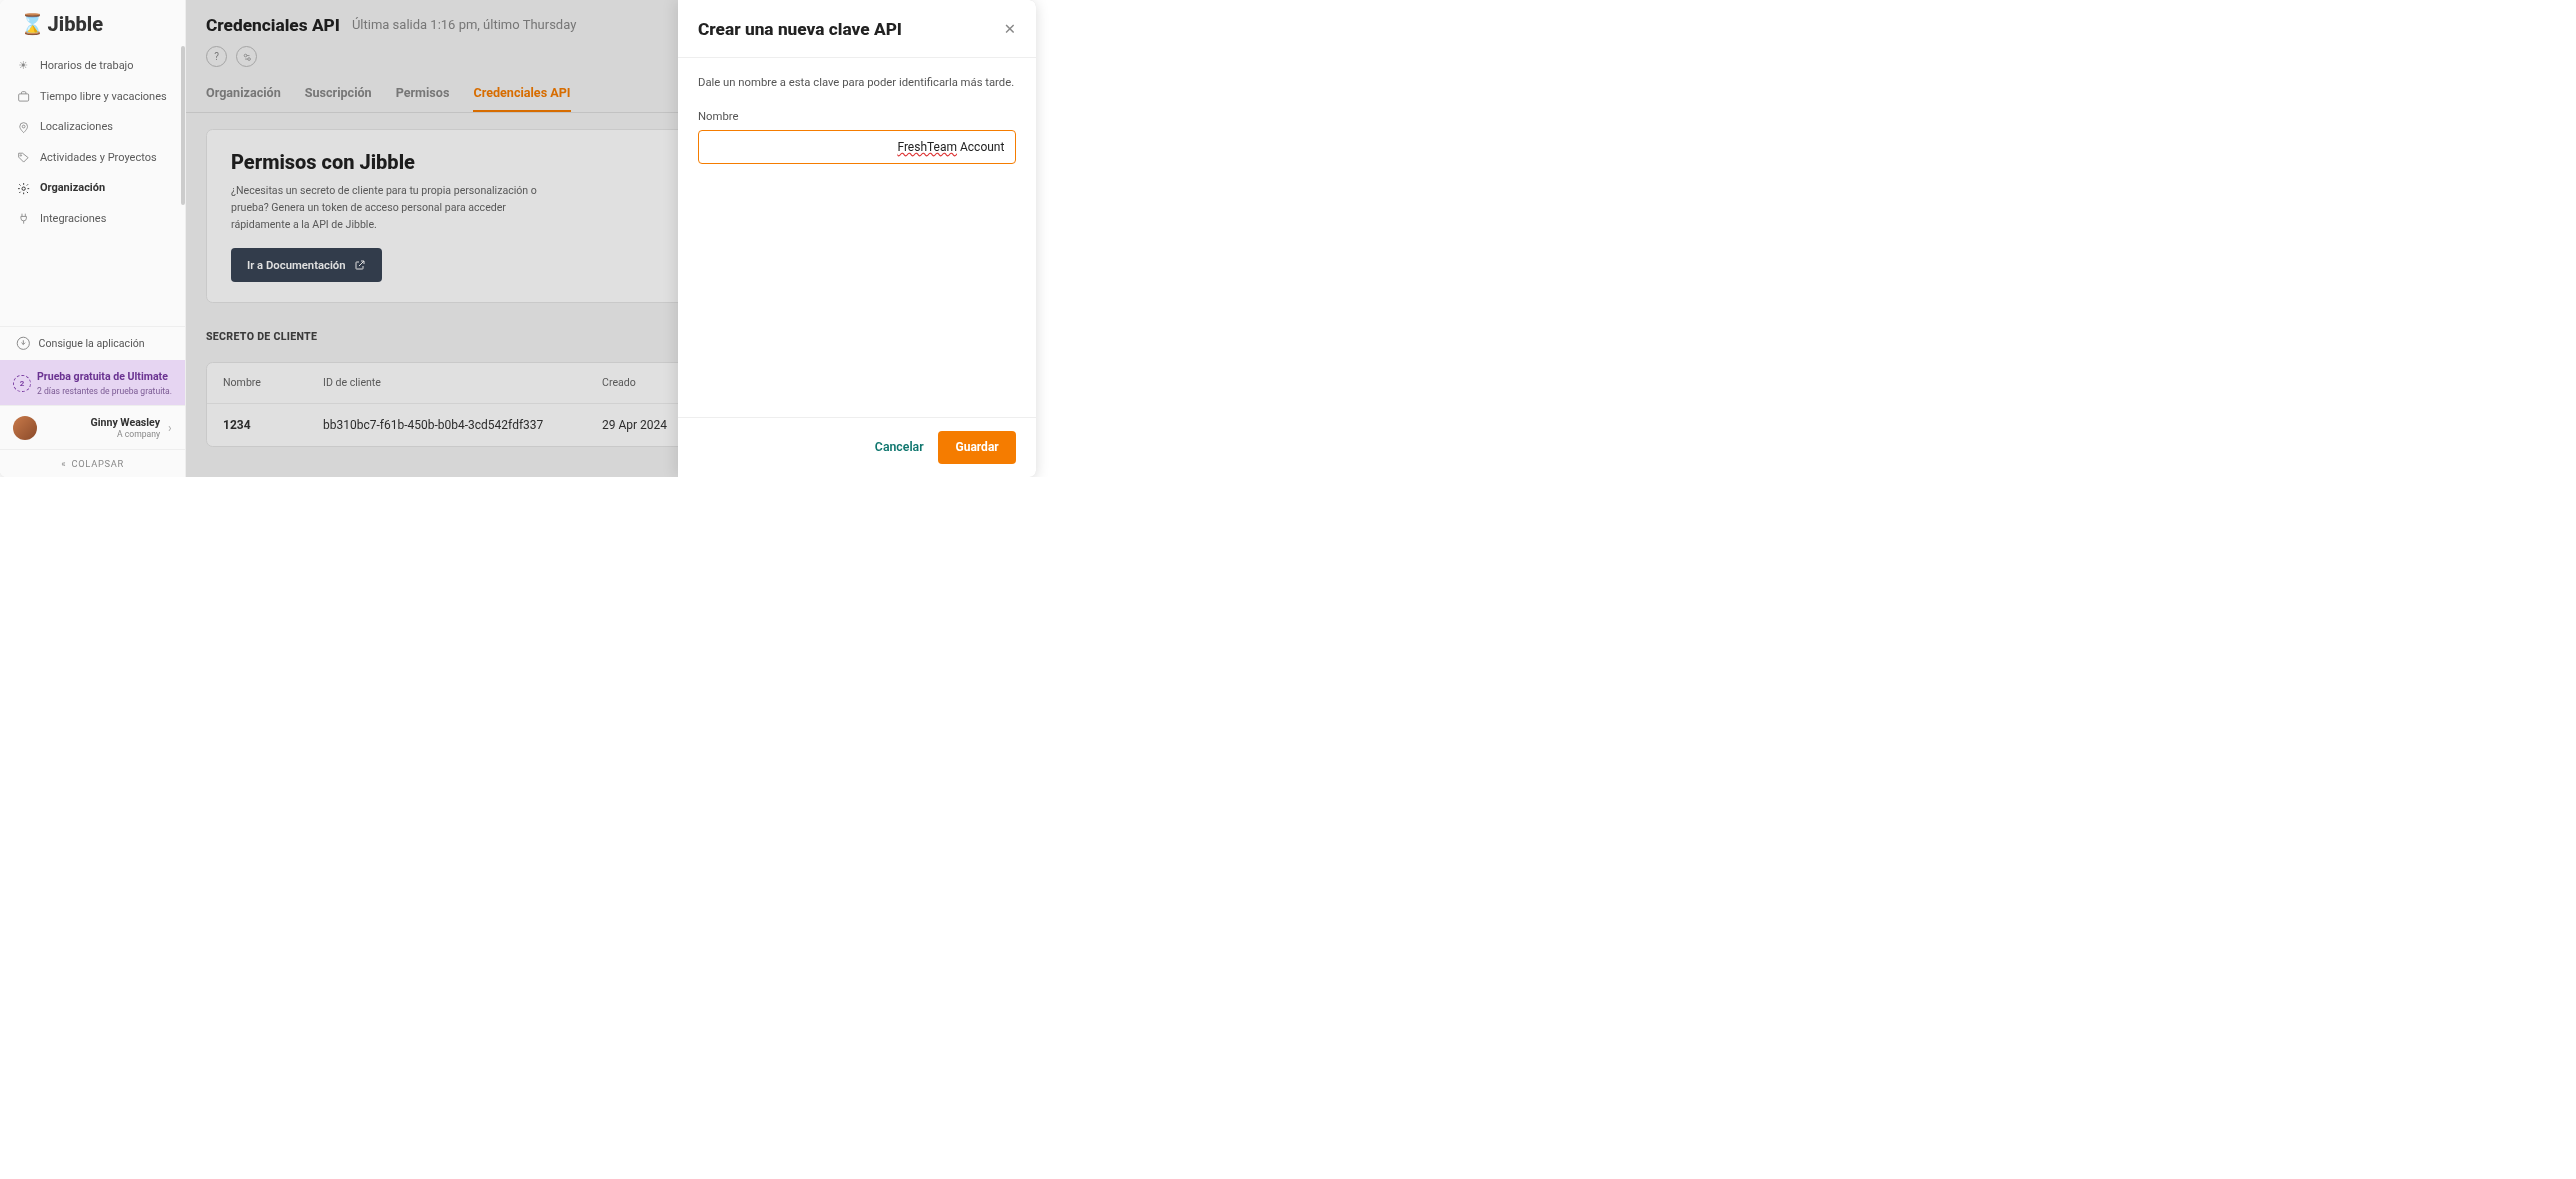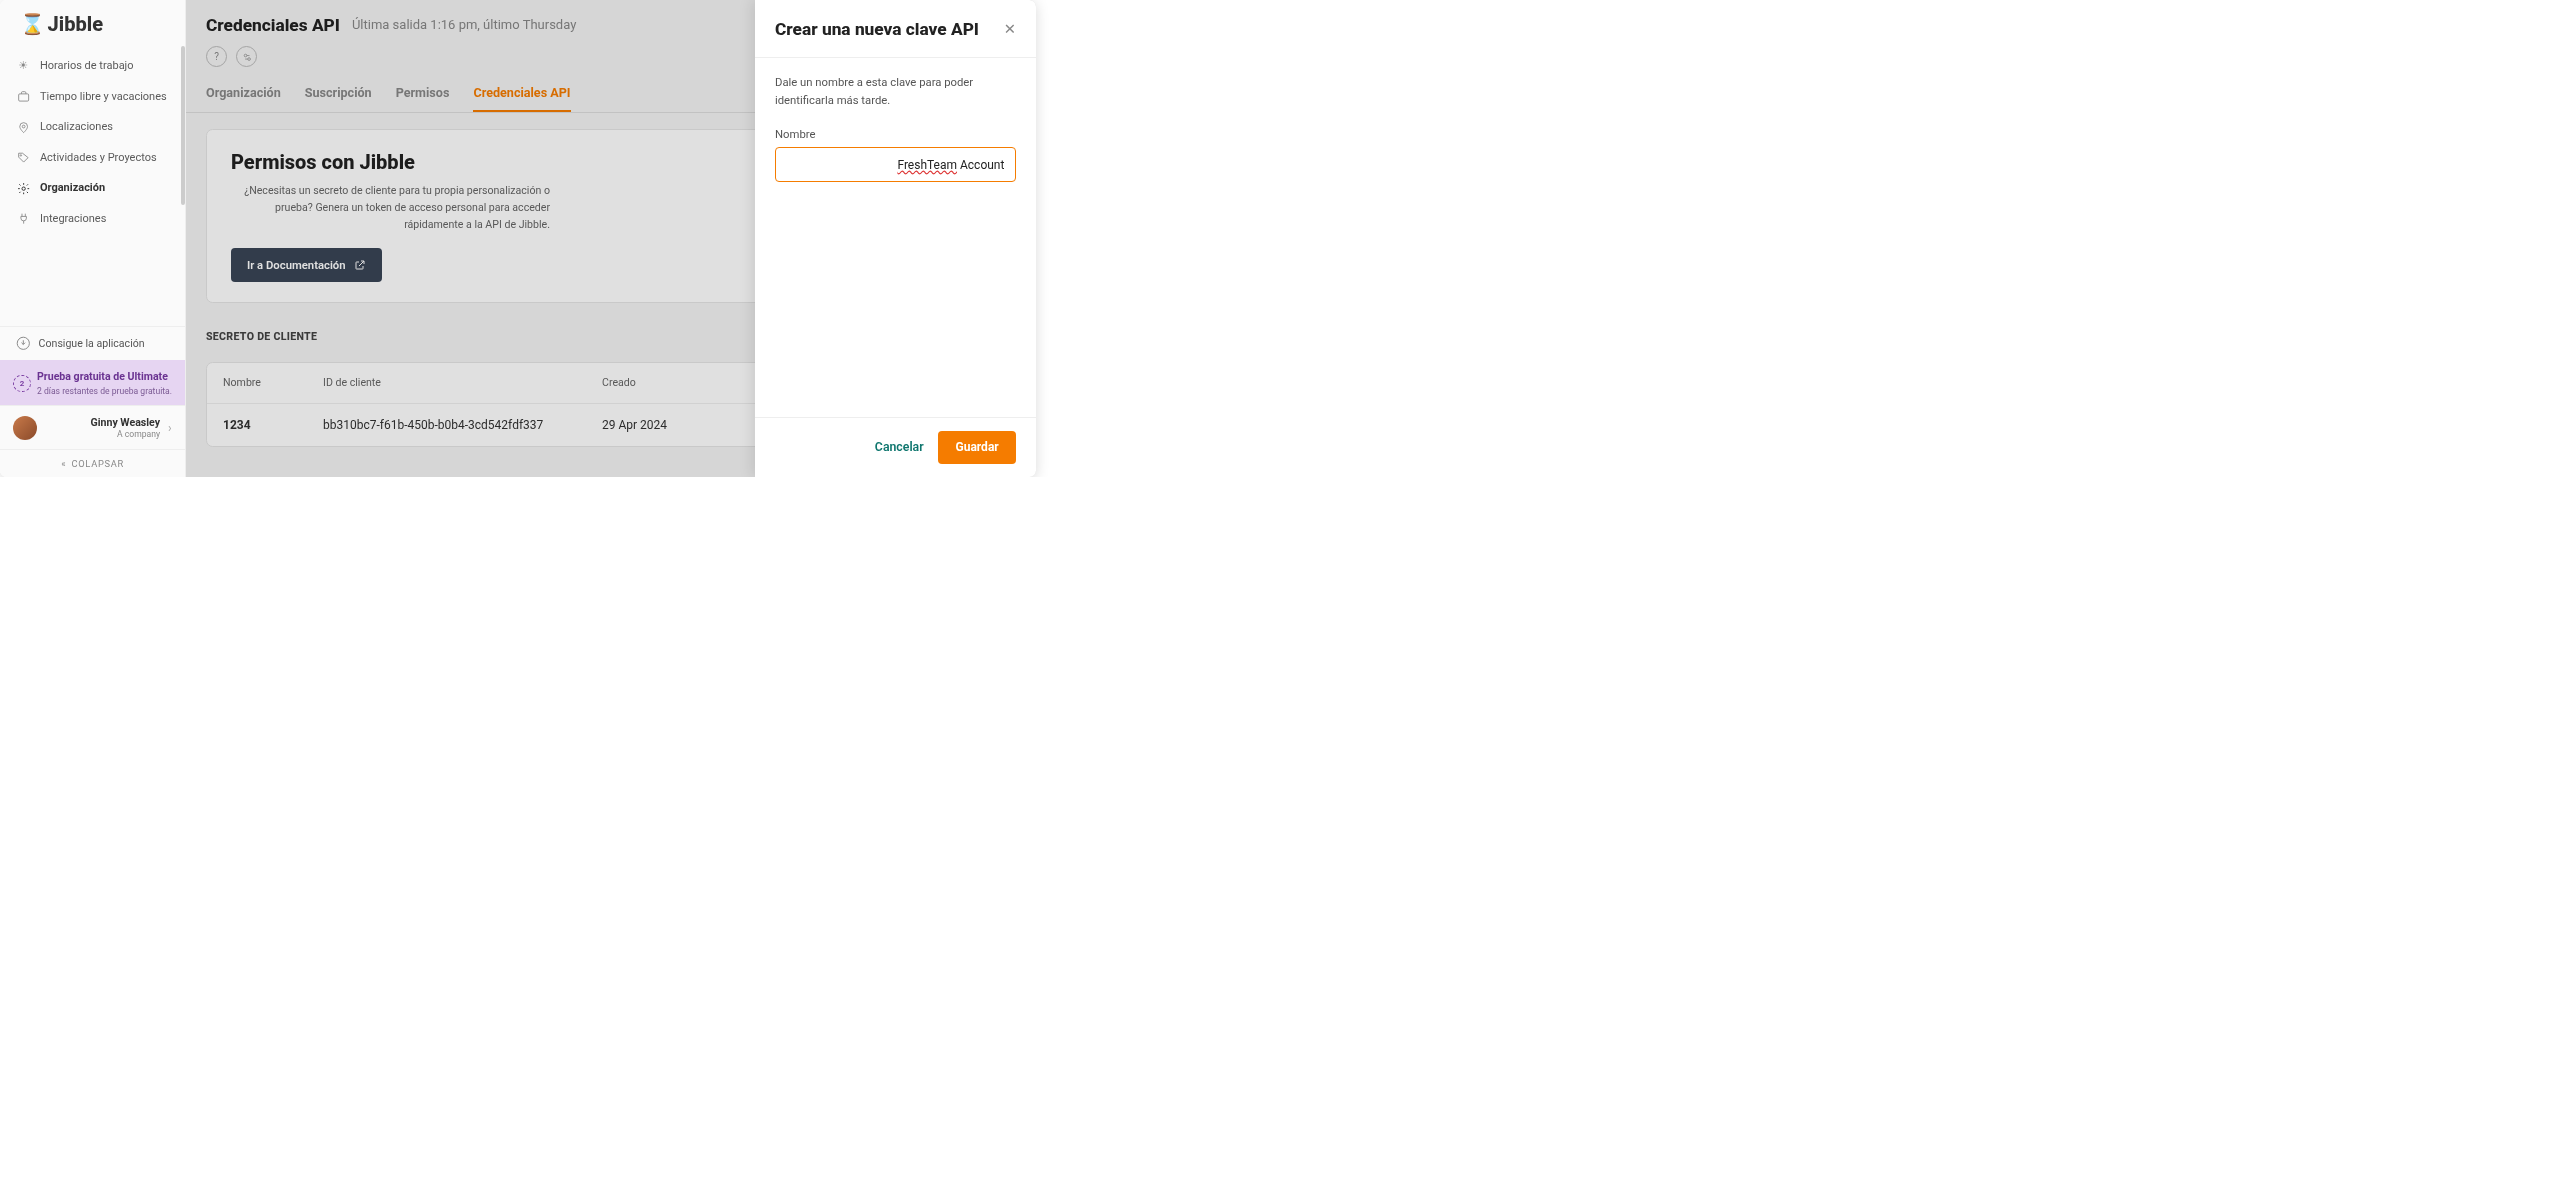--- a/index.html
+++ b/index.html
@@ -38,39 +38,39 @@
 .play-btn { width: 25px; height: 25px; border-radius: 50%; background: #3cb043; display: flex; align-items: center; justify-content: center; color: #fff; cursor: pointer; }
 .person-btn { width: 25px; height: 25px; border-radius: 50%; border: 1.3px solid #3cb043; display: flex; align-items: center; justify-content: center; color: #3cb043; cursor: pointer; }
 .sub-icons { display: flex; gap: 9.3px; margin-top: 9.3px; }
 .sub-icon { width: 21px; height: 21px; border: 1px solid #bbb; border-radius: 50%; display: flex; align-items: center; justify-content: center; color: #888; font-size: 10px; }
 .tabs { display: flex; gap: 24px; padding: 17.3px 20px 0; border-bottom: 0.7px solid #ddd; }
 .tab { color: #888; font-size: 12.6px; font-weight: 700; padding-bottom: 10.6px; cursor: pointer; }
 .tab.active { color: #f57c00; border-bottom: 2.7px solid #f57c00; margin-bottom: -0.7px; }
 .hero { margin: 16px 20px; background: #fff; border: 0.7px solid #e5e5e5; border-radius: 6.6px; padding: 20px 24px; display: flex; align-items: center; position: relative; overflow: hidden; }
 .hero-left { flex: 1; max-width: 319px; }
 .hero-title { font-size: 20px; font-weight: 800; color: #222; }
-.hero-desc { color: #666; font-size: 10.6px; line-height: 1.6; margin-top: 9.3px; text-align: right; }
+.hero-desc { color: #666; font-size: 10.6px; line-height: 1.6; margin-top: 9.3px; }
 .docs-btn { margin-top: 14.6px; background: #3a4556; color: #fff; border: none; border-radius: 4px; padding: 10.6px 16px; font-size: 11.3px; font-weight: 600; display: inline-flex; align-items: center; gap: 8px; cursor: pointer; }
 .hero-illus { position: absolute; right: 13.3px; top: 6.6px; bottom: 6.6px; width: 213px; }
 .section-head { display: flex; align-items: center; justify-content: space-between; padding: 5.3px 20px; }
 .section-title { color: #444; font-weight: 800; font-size: 10.6px; letter-spacing: 0.3px; }
 .create-btn { background: #f57c00; color: #fff; border: none; border-radius: 4px; padding: 6.6px 12px; font-size: 10px; font-weight: 600; cursor: pointer; }
 .table-card { margin: 8px 20px; background: #fff; border: 0.7px solid #e5e5e5; border-radius: 6.6px; overflow: hidden; }
 .table-head, .table-row { display: flex; padding: 13.3px 16px; }
 .table-head { color: #666; font-size: 10.6px; border-bottom: 0.7px solid #eee; }
 .table-row { color: #333; font-size: 12px; align-items: center; }
 .col-name { width: 100px; }
 .col-id { width: 279px; }
 .col-created { width: 133px; }
 .col-toggle { flex: 1; display: flex; justify-content: flex-end; }
 .table-row .col-name { font-weight: 700; }
 .toggle { width: 28px; height: 16px; background: #3cb043; border-radius: 8px; position: relative; cursor: pointer; }
 .toggle::after { content: ""; position: absolute; right: 1.3px; top: 1.3px; width: 13.3px; height: 13.3px; background: #fff; border-radius: 50%; }
 .overlay { position: absolute; inset: 0; background: rgba(0,0,0,0.12); }
-.panel { position: absolute; right: 0; top: 0; bottom: 0; width: 281px; background: #fff; box-shadow: -2.7px 0 13.3px rgba(0,0,0,0.1); display: flex; flex-direction: column; }
+.panel { position: absolute; right: 0; top: 0; bottom: 0; width: 358px; background: #fff; box-shadow: -2.7px 0 13.3px rgba(0,0,0,0.1); display: flex; flex-direction: column; }
 .panel-head { display: flex; align-items: center; justify-content: space-between; padding: 18.6px 20px; border-bottom: 0.7px solid #eee; }
 .panel-title { font-size: 17.3px; font-weight: 800; color: #222; }
 .close-x { font-size: 14.6px; color: #888; cursor: pointer; }
 .panel-body { flex: 1; padding: 16px 20px; }
 .panel-desc { color: #555; font-size: 11.3px; line-height: 1.55; }
 .field-label { margin-top: 18.6px; color: #555; font-size: 11.3px; }
 .field-input { margin-top: 6.6px; width: 100%; border: 1.3px solid #f57c00; border-radius: 4px; padding: 9.3px 10.6px; font-size: 12px; color: #222; outline: none; text-align: right; }
 .spell-underline { text-decoration: underline wavy #d33; text-decoration-skip-ink: none; }
 .panel-foot { border-top: 0.7px solid #eee; padding: 13.3px 20px; display: flex; justify-content: flex-end; gap: 14.6px; align-items: center; }
 .cancel-link { color: #0f766e; font-size: 12.3px; font-weight: 600; cursor: pointer; }

